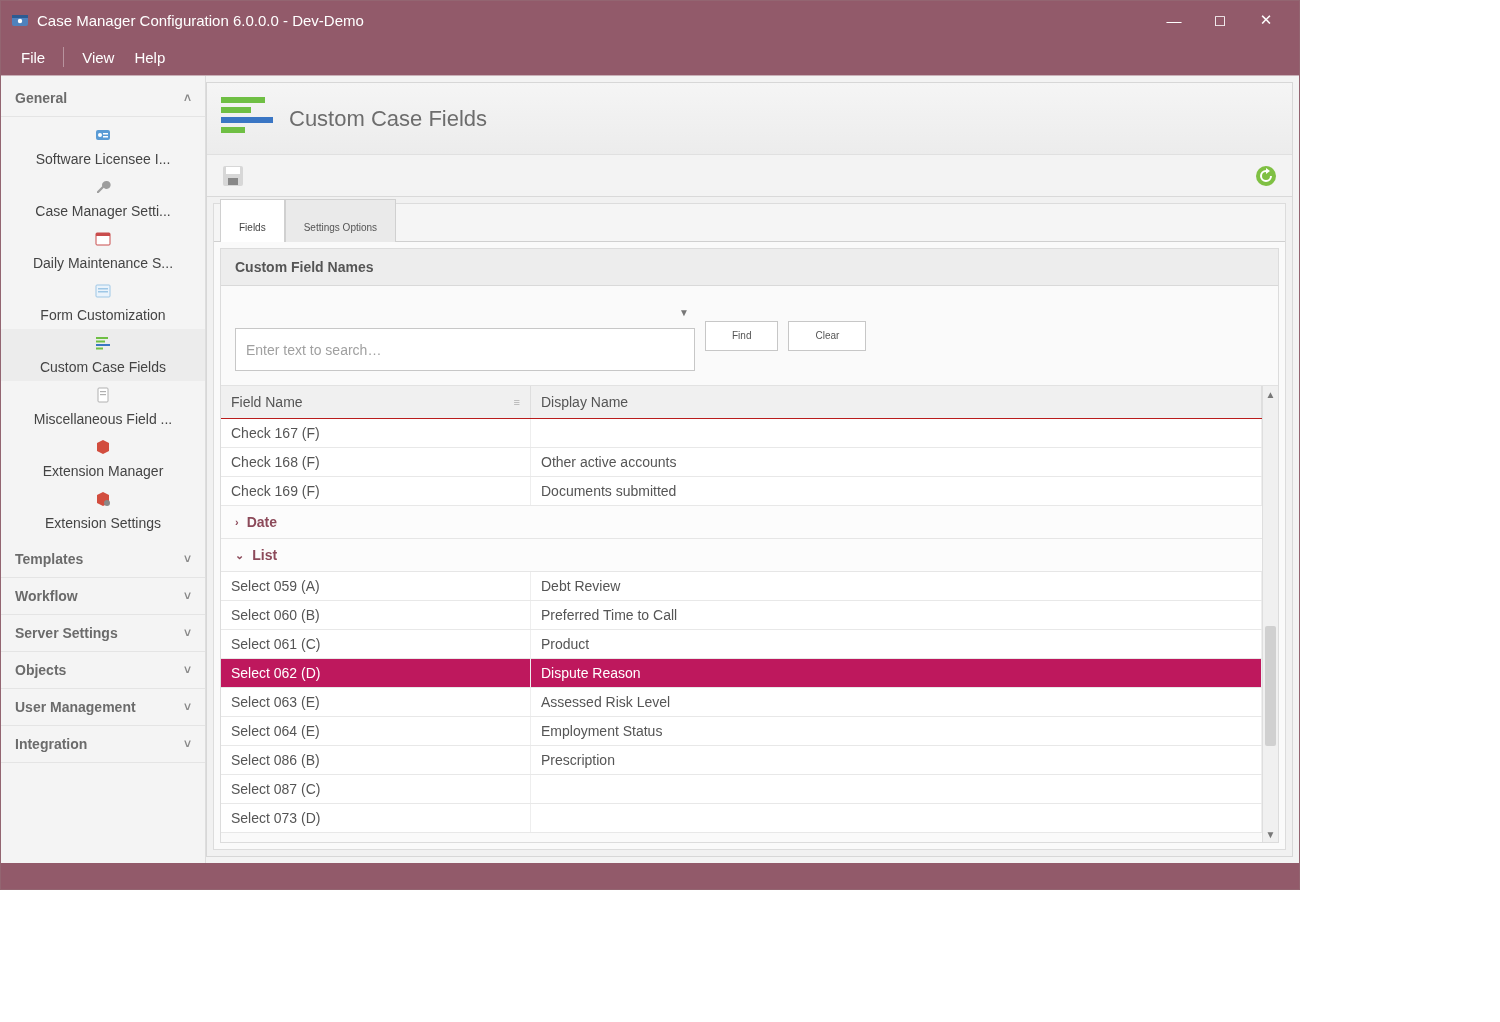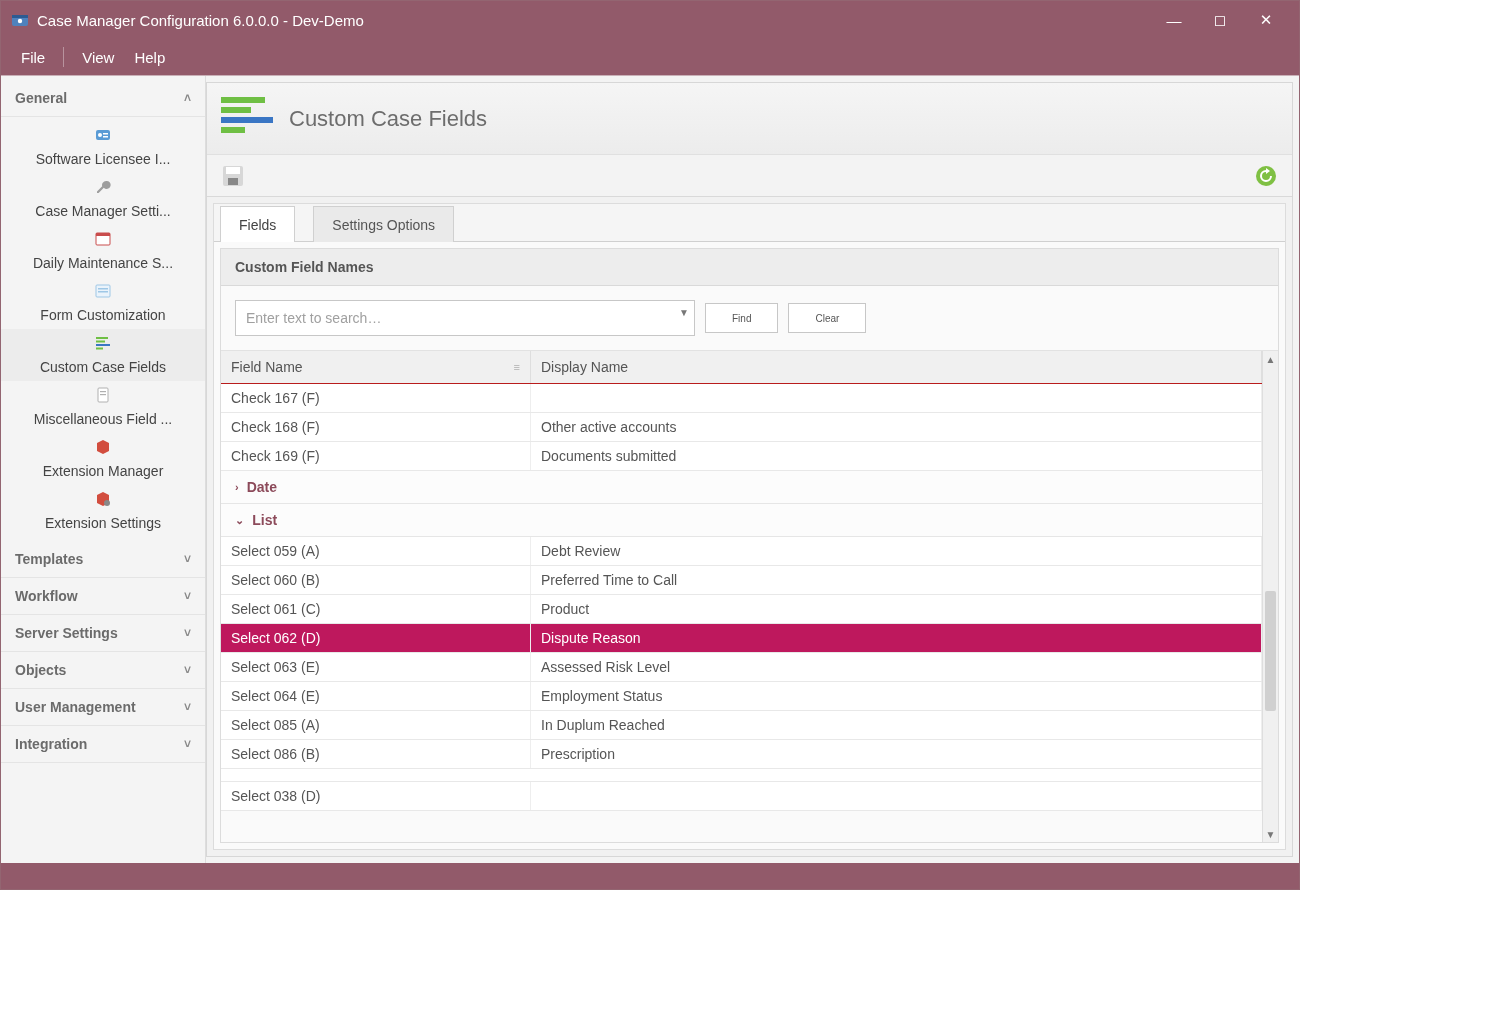--- a/index.html
+++ b/index.html
@@ -35,30 +35,30 @@
 
   .page-header { height: 72px; display: flex; align-items: center; gap: 12px; padding: 8px 14px; background: linear-gradient(#f5f5f5,#ececec); border-bottom: 1px solid #e0e0e0; }
   .page-header .bars { width: 56px; height: 48px; }
   .page-header h1 { font-size: 22px; font-weight: 400; color: #6d6d6d; }
 
   .toolbar { height: 42px; display: flex; align-items: center; justify-content: space-between; padding: 0 14px; background: #f3f3f3; border-bottom: 1px solid #d9d9d9; }
 
   .content { flex: 1; background: #fafafa; border: 1px solid #dcdcdc; margin: 6px; display: flex; flex-direction: column; min-height: 0; }
 
   .tabs { display: flex; height: 38px; align-items: flex-end; padding-left: 6px; border-bottom: 1px solid #d0d0d0; background: #f5f5f5; }
-  .tab { padding: 10px 18px 9px 18px; border: 1px solid #d0d0d0; border-bottom: none; margin-right: 18px; color: #555; background: #eaeaea; position: relative; top: 1px; cursor: default; font-size: 14px; }
+  .tab { padding: 22px 18px 9px 18px; border: 1px solid #d0d0d0; border-bottom: none; margin-right: 0; color: #555; background: #eaeaea; position: relative; top: 1px; cursor: default; font-size: 10px; }
   .tab.active { background: #ffffff; color: #444; }
 
   .panel { flex: 1; display: flex; flex-direction: column; min-height: 0; border: 1px solid #dcdcdc; margin: 6px; }
 
   .panel-title { background: #ededed; border-bottom: 1px solid #d9d9d9; padding: 10px 14px; font-weight: 600; color: #555; font-size: 14px; }
 
   .search-row { display: flex; gap: 10px; padding: 14px; align-items: center; border-bottom: 1px solid #e2e2e2; }
   .search-wrap { flex: 0 0 460px; position: relative; }
-  .search-input { width: 100%; height: 36px; border: 1px solid #c7c7c7; background: #fff; padding: 4px 28px 4px 10px; color: #555; font-size: 14px; }
+  .search-input { width: 100%; height: 43px; border: 1px solid #c7c7c7; background: #fff; padding: 4px 28px 4px 10px; color: #555; font-size: 14px; margin-top: 28px; }
   .search-input::placeholder { color: #a0a0a0; }
   .search-dd { position: absolute; right: 6px; top: 7px; font-size: 10px; color: #777; }
   .btn { height: 30px; padding: 0 26px; border: 1px solid #c7c7c7; background: #fff; color: #555; font-size: 10px; cursor: default; }
 
   .grid { flex: 1; display: flex; min-height: 0; }
   .grid-body { flex: 1; overflow: hidden; }
   .grid-head { display: flex; background: #f0f0f0; border-bottom: 1px solid #b91c1c; color: #555; font-size: 14px; }
   .gh-cell { padding: 8px 10px; border-right: 1px solid #dedede; display: flex; align-items: center; }
   .col-fn { width: 310px; }
   .col-dn { flex: 1; }
@@ -323,32 +323,29 @@
                     </div>
                     <div class="gr-row">
                       <div class="gr-cell col-fn">Select 063 (E)</div>
                       <div class="gr-cell col-dn">Assessed Risk Level</div>
                     </div>
                     <div class="gr-row">
                       <div class="gr-cell col-fn">Select 064 (E)</div>
                       <div class="gr-cell col-dn">Employment Status</div>
                     </div>
                     <div class="gr-row">
-                      <div class="gr-cell col-fn">Select 085 (A)</div>
-                      <div class="gr-cell col-dn">In Duplum Reached</div>
-                    </div>
-                    <div class="gr-row">
                       <div class="gr-cell col-fn">Select 086 (B)</div>
                       <div class="gr-cell col-dn">Prescription</div>
                     </div>
                     <div class="gr-row">
+                      <div class="gr-cell col-fn">Select 087 (C)</div>
                       <div class="gr-cell col-dn"></div>
                     </div>
                     <div class="gr-row">
-                      <div class="gr-cell col-fn">Select 038 (D)</div>
+                      <div class="gr-cell col-fn">Select 073 (D)</div>
                       <div class="gr-cell col-dn"></div>
                     </div>
                   </div>
               </div>
 
               <div class="vscroll">
                 <div class="arrow up">▲</div>
                 <div class="thumb" style="top:240px;height:120px"></div>
                 <div class="arrow dn">▼</div>
               </div>

